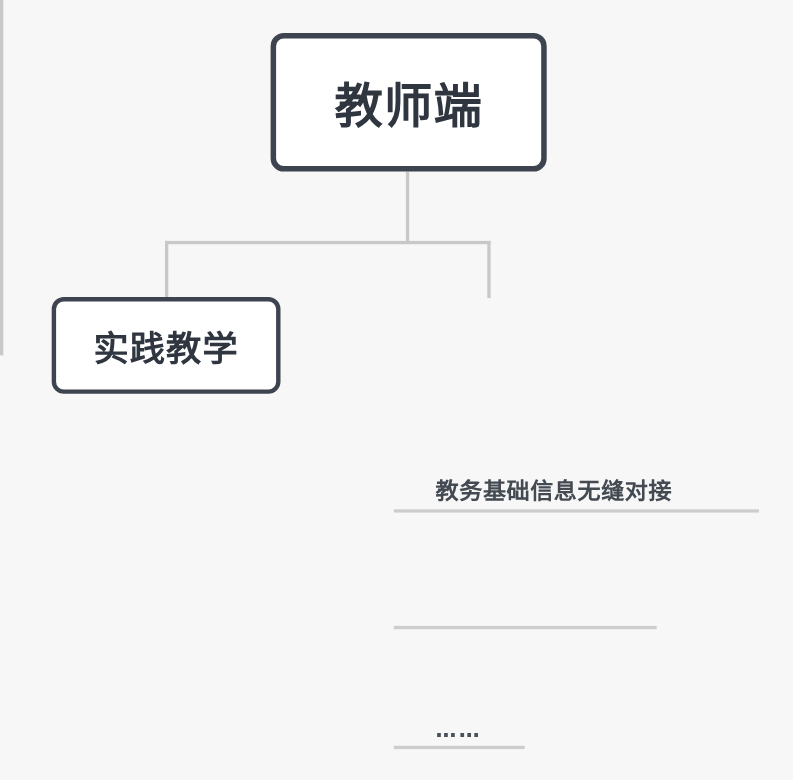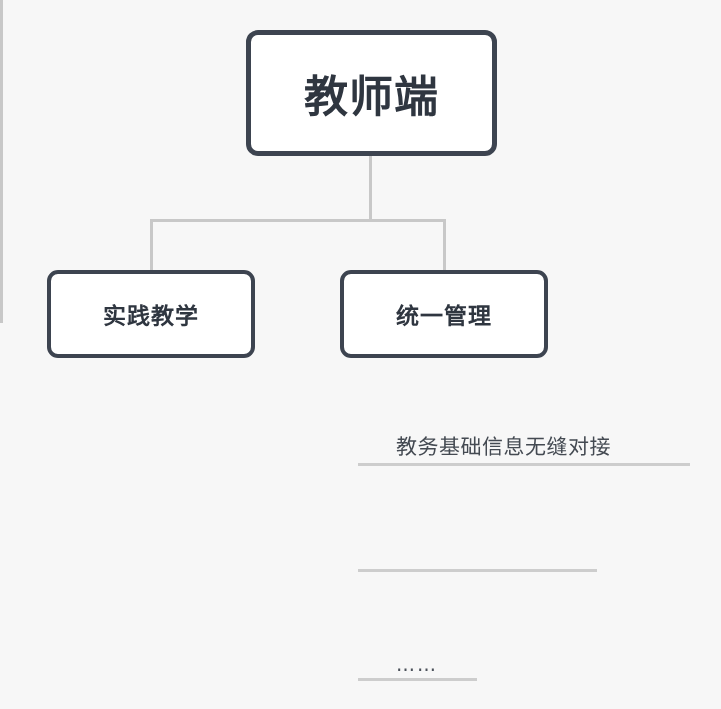--- a/index.html
+++ b/index.html
@@ -43,21 +43,21 @@
     width: 251px;
     height: 126px;
     font-size: 44px;
     border-radius: 12px;
     border-width: 5px;
   }
 
   .node-child {
     width: 208px;
     height: 88px;
-    font-size: 23px;
+    font-size: 32px;
   }
 
   .node-practice {
     left: 47px;
     top: 270px;
   }
 
   .node-manage {
     left: 340px;
     top: 270px;
@@ -119,21 +119,21 @@
     box-sizing: border-box;
   }
 
   .subitem-label {
     position: absolute;
     left: 38px;
     bottom: 6px;
     white-space: nowrap;
     font-size: 21px;
     color: #444a52;
-    font-weight: normal;
+    font-weight: bold;
     letter-spacing: 0.5px;
     text-align: right;
   }
 
   .subitem-rule {
     position: absolute;
     left: 0;
     bottom: 0;
     height: 3px;
     background: #cdcdcd;
@@ -165,23 +165,20 @@
   <div class="conn conn-drop-right"></div>
 
   <div class="node node-root">
     <span>教师端</span>
   </div>
 
   <div class="node node-child node-practice">
     <span>实践教学</span>
   </div>
 
-  <div class="node node-child node-manage">
-    <span>统一管理</span>
-  </div>
 
   <div class="conn-sub-spine"></div>
 
   <div class="subitem subitem-1">
     <span class="subitem-label">教务基础信息无缝对接</span>
     <div class="subitem-rule"></div>
   </div>
 
   <div class="subitem subitem-2">
     <div class="subitem-rule"></div>

